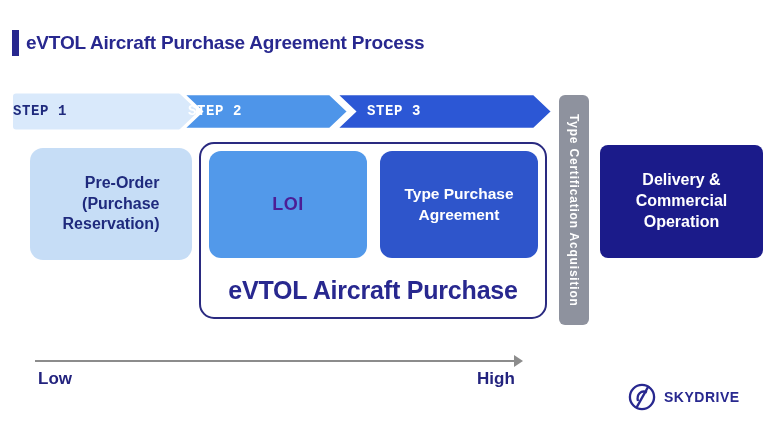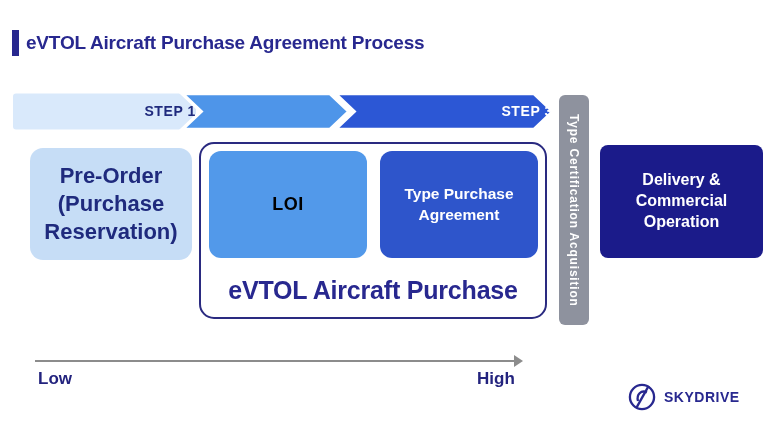--- a/index.html
+++ b/index.html
@@ -6,39 +6,39 @@
   .canvas{
     position:relative;width:780px;height:440px;background:#ffffff;overflow:hidden;
     font-family:"Liberation Sans","DejaVu Sans",sans-serif;
   }
   
   .title-row{position:absolute;left:12px;top:30px;display:flex;align-items:center;}
   .title-bar{width:7px;height:26px;background:#28288f;margin-right:7px;}
   .page-title{font-size:19px;font-weight:bold;color:#28288f;letter-spacing:-0.2px;white-space:nowrap;}
   
   .steps-svg{position:absolute;left:13px;top:93px;}
-  .step-label{position:absolute;top:93px;height:37px;line-height:37px;text-align:right;
-    font-size:14px;font-weight:bold;letter-spacing:0.6px;white-space:nowrap;}
+  .step-label{position:absolute;top:93px;height:37px;line-height:37px;text-align:left;
+    font-size:14px;font-weight:bold;letter-spacing:0.6px;white-space:nowrap;font-family:Liberation Mono, monospace;}
   .step-label.s1{left:13px;width:183px;color:#1f2a7d;}
   .step-label.s2{left:188px;width:161px;color:#ffffff;}
   .step-label.s3{left:367px;width:186px;color:#ffffff;}
   
   .cert-bar{position:absolute;left:559px;top:95px;width:30px;height:230px;background:#8e929e;
     border-radius:6px;display:flex;align-items:center;justify-content:center;}
   .cert-label{writing-mode:vertical-rl;text-orientation:mixed;color:#ffffff;font-size:12px;
     font-weight:600;letter-spacing:0.8px;white-space:nowrap;}
   
   .stage{position:absolute;display:flex;align-items:center;justify-content:center;
     text-align:center;white-space:pre-line;font-weight:bold;}
   .pre-order{left:30px;top:148px;width:162px;height:112px;background:#c6ddf6;border-radius:13px;
-    color:#1f2a7d;font-size:22px;line-height:1.28;}
+    color:#1f2a7d;font-size:16px;line-height:1.28;text-align:right;}
   .group-box{position:absolute;left:199px;top:142px;width:348px;height:177px;background:#ffffff;
     border:2.5px solid #2a2a80;border-radius:15px;box-sizing:border-box;}
   .loi{left:209px;top:151px;width:158px;height:107px;background:#5299ea;border-radius:12px;
-    color:#000000;font-size:18px;letter-spacing:0.5px;}
+    color:#4c1d95;font-size:18px;letter-spacing:0.5px;}
   .final-purchase{left:380px;top:151px;width:158px;height:107px;background:#2e55cb;border-radius:12px;
     color:#ffffff;font-size:15.5px;line-height:1.3;}
   .group-caption{position:absolute;left:199px;top:264px;width:348px;height:52px;display:flex;
     align-items:center;justify-content:center;color:#28288f;font-size:25px;font-weight:bold;
     letter-spacing:-0.2px;white-space:nowrap;}
   .delivery{left:600px;top:145px;width:163px;height:113px;background:#1b1b8a;border-radius:8px;
     color:#ffffff;font-size:16px;line-height:1.3;}
   
   .axis-line{position:absolute;left:35px;top:360px;width:480px;height:2px;background:#8c8c8c;}
   .axis-head{position:absolute;left:514px;top:355px;width:0;height:0;
@@ -60,20 +60,21 @@
     <div class="title-bar"></div>
     <div class="page-title">eVTOL Aircraft Purchase Agreement Process</div>
   </div>
 
   <svg class="steps-svg" width="541" height="37" viewBox="0 0 541 37">
     <rect x="0" y="0.5" width="183" height="36" rx="3" fill="#d9e9fb"></rect>
     <polygon points="169,0.5 317,0.5 336,18.5 317,36.5 169,36.5 188,18.5" stroke="#ffffff" stroke-width="3.5" stroke-linejoin="miter" fill="#4e95e9"></polygon>
     <polygon points="322,0.5 521,0.5 540,18.5 521,36.5 322,36.5 341,18.5" stroke="#ffffff" stroke-width="3.5" stroke-linejoin="miter" fill="#2c57d5"></polygon>
   </svg>
   <div class="step-label s1">STEP 1</div>
+  <div class="step-label s2">STEP 2</div>
   <div class="step-label s3">STEP 3</div>
 
   <div class="cert-bar">
     <span class="cert-label">Type Certification Acquisition</span>
   </div>
 
   <div class="stage pre-order">Pre-Order
 (Purchase
 Reservation)</div>
 

